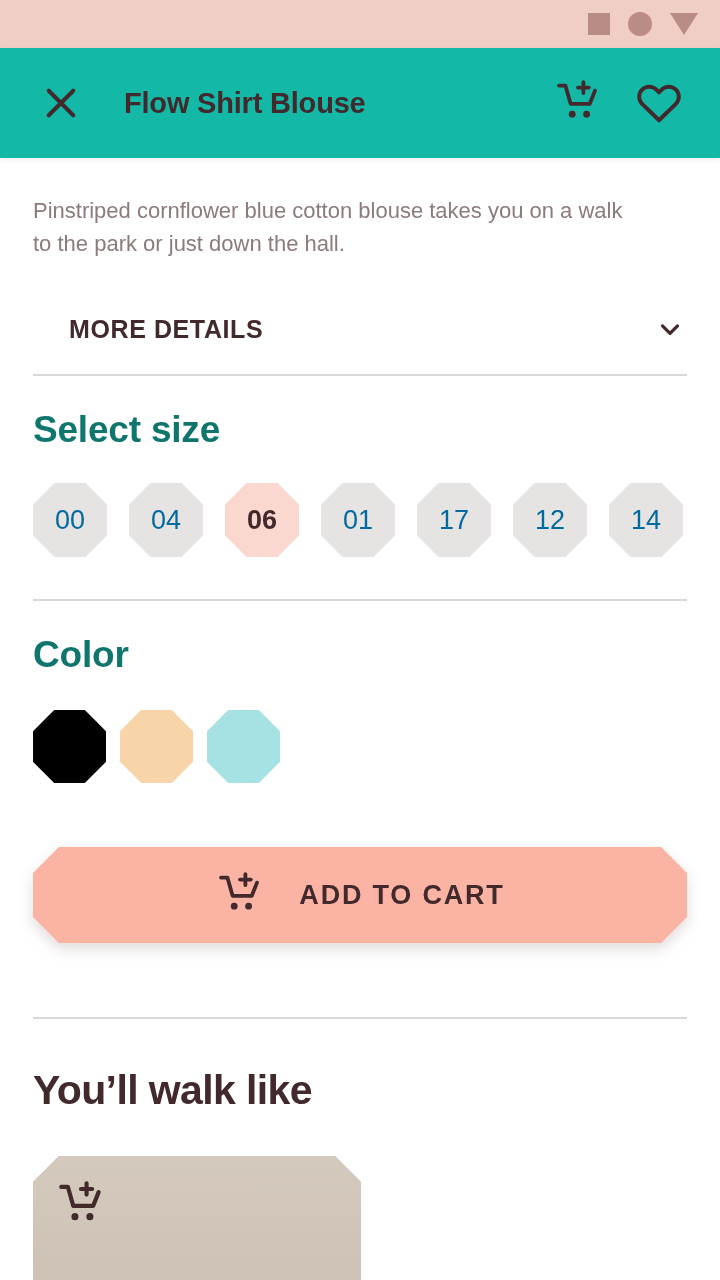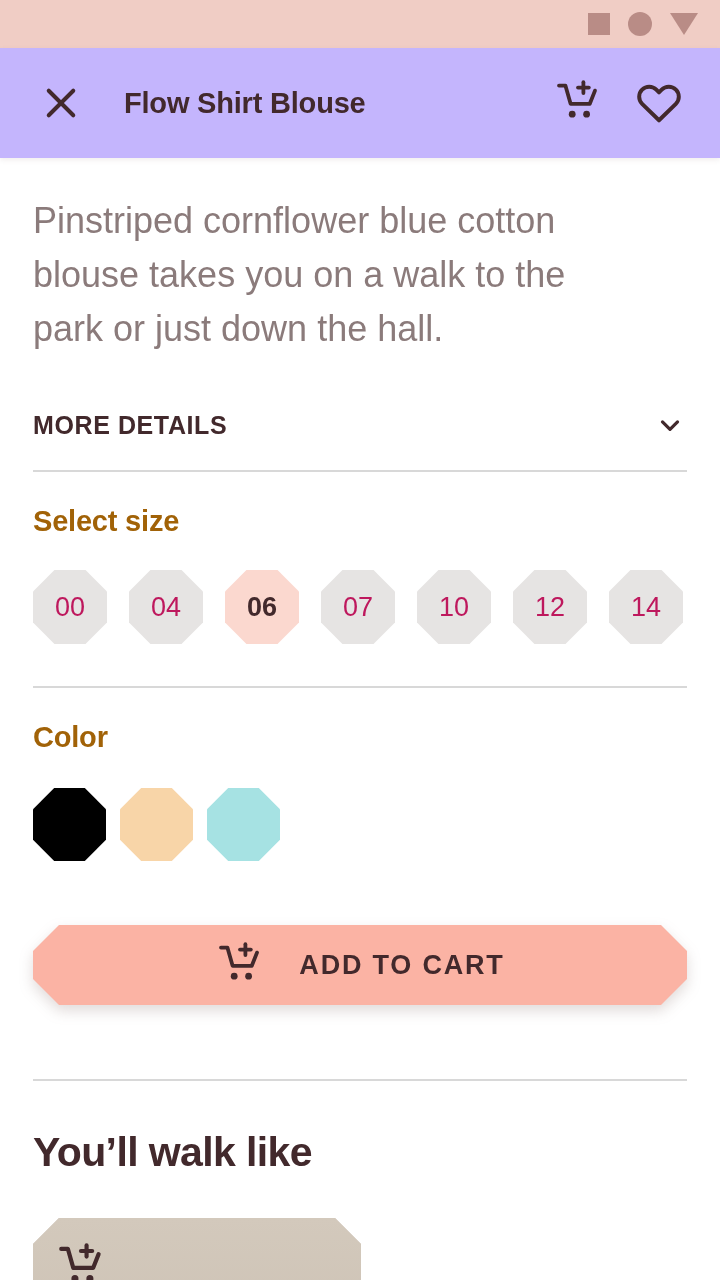--- a/index.html
+++ b/index.html
@@ -47,21 +47,21 @@
   .sb-triangle {
     width: 0; height: 0;
     border-left: 14px solid transparent;
     border-right: 14px solid transparent;
     border-top: 22px solid #b98c86;
   }
 
   
   .app-bar {
     height: 110px;
-    background: #c4b5fd;
+    background: #14b8a6;
     display: flex;
     align-items: center;
     padding: 0 30px;
     box-shadow: 0 2px 5px rgba(120, 90, 85, 0.10);
     position: relative;
     z-index: 5;
   }
   .app-bar .icon-btn {
     display: flex;
     align-items: center;
@@ -79,52 +79,53 @@
     white-space: nowrap;
   }
   .app-bar-spacer { flex: 1 1 auto; }
   .cart-btn { width: 58px; height: 58px; }
   .fav-btn { width: 58px; height: 58px; margin-left: 22px; margin-right: 2px; }
 
   
   .content { padding: 0; }
 
   .description {
-    font-size: 36px;
+    font-size: 22px;
     line-height: 1.5;
     color: #8b7b7b;
     padding: 36px 33px 0 33px;
     max-width: 665px;
   }
 
   .more-details-row {
     display: flex;
     align-items: center;
     justify-content: space-between;
     padding: 52px 33px 0 33px;
     cursor: pointer;
   }
   .more-details-label {
     font-size: 25px;
     font-weight: bold;
     letter-spacing: 0.6px;
     color: #42292c;
+    margin-left: 36px;
   }
   .chev { width: 34px; height: 34px; display:flex; align-items:center; justify-content:center; }
 
   .divider {
     height: 2px;
     background: #d8d8d8;
     margin: 28px 33px 0 33px;
   }
 
   .section-title {
-    font-size: 29px;
-    font-weight: bold;
-    color: #a16207;
+    font-size: 37px;
+    font-weight: bold;
+    color: #0f766e;
     padding: 33px 33px 0 33px;
     letter-spacing: -0.2px;
   }
 
   
   .size-row {
     display: flex;
     gap: 22px;
     padding: 32px 0 0 33px;
     overflow: hidden;
@@ -132,21 +133,21 @@
   .size-chip {
     width: 74px;
     height: 74px;
     flex: none;
     background: #e6e4e3;
     clip-path: polygon(29% 0, 71% 0, 100% 29%, 100% 71%, 71% 100%, 29% 100%, 0 71%, 0 29%);
     display: flex;
     align-items: center;
     justify-content: center;
     font-size: 27px;
-    color: #be185d;
+    color: #0369a1;
     cursor: pointer;
     user-select: none;
   }
   .size-chip.selected {
     background: #fbd8cf;
     color: #42292c;
     font-weight: bold;
     text-align: center;
   }
 
@@ -162,21 +163,21 @@
     clip-path: polygon(29% 0, 71% 0, 100% 29%, 100% 71%, 71% 100%, 29% 100%, 0 71%, 0 29%);
     cursor: pointer;
   }
 
   
   .atc-wrap { padding: 64px 33px 0 33px; }
   .atc-shadow {
     filter: drop-shadow(0 6px 7px rgba(120, 90, 85, 0.22));
   }
   .add-to-cart {
-    height: 80px;
+    height: 96px;
     background: #fbb3a4;
     clip-path: polygon(26px 0, calc(100% - 26px) 0, 100% 26px, 100% calc(100% - 26px), calc(100% - 26px) 100%, 26px 100%, 0 calc(100% - 26px), 0 26px);
     display: flex;
     align-items: center;
     justify-content: center;
     gap: 32px;
     cursor: pointer;
     border: none;
     width: 100%;
     font-family: inherit;
@@ -286,22 +287,22 @@
     </div>
 
     <div class="divider"></div>
 
     <div class="section-title">Select size</div>
 
     <div class="size-row">
       <div class="size-chip">00</div>
       <div class="size-chip">04</div>
       <div class="size-chip selected">06</div>
-      <div class="size-chip">07</div>
-      <div class="size-chip">10</div>
+      <div class="size-chip">01</div>
+      <div class="size-chip">17</div>
       <div class="size-chip">12</div>
       <div class="size-chip">14</div>
     </div>
 
     <div class="divider" style="margin-top:42px;"></div>
 
     <div class="section-title">Color</div>
 
     <div class="color-row">
       <div class="color-swatch" style="background:#000000;"></div>

